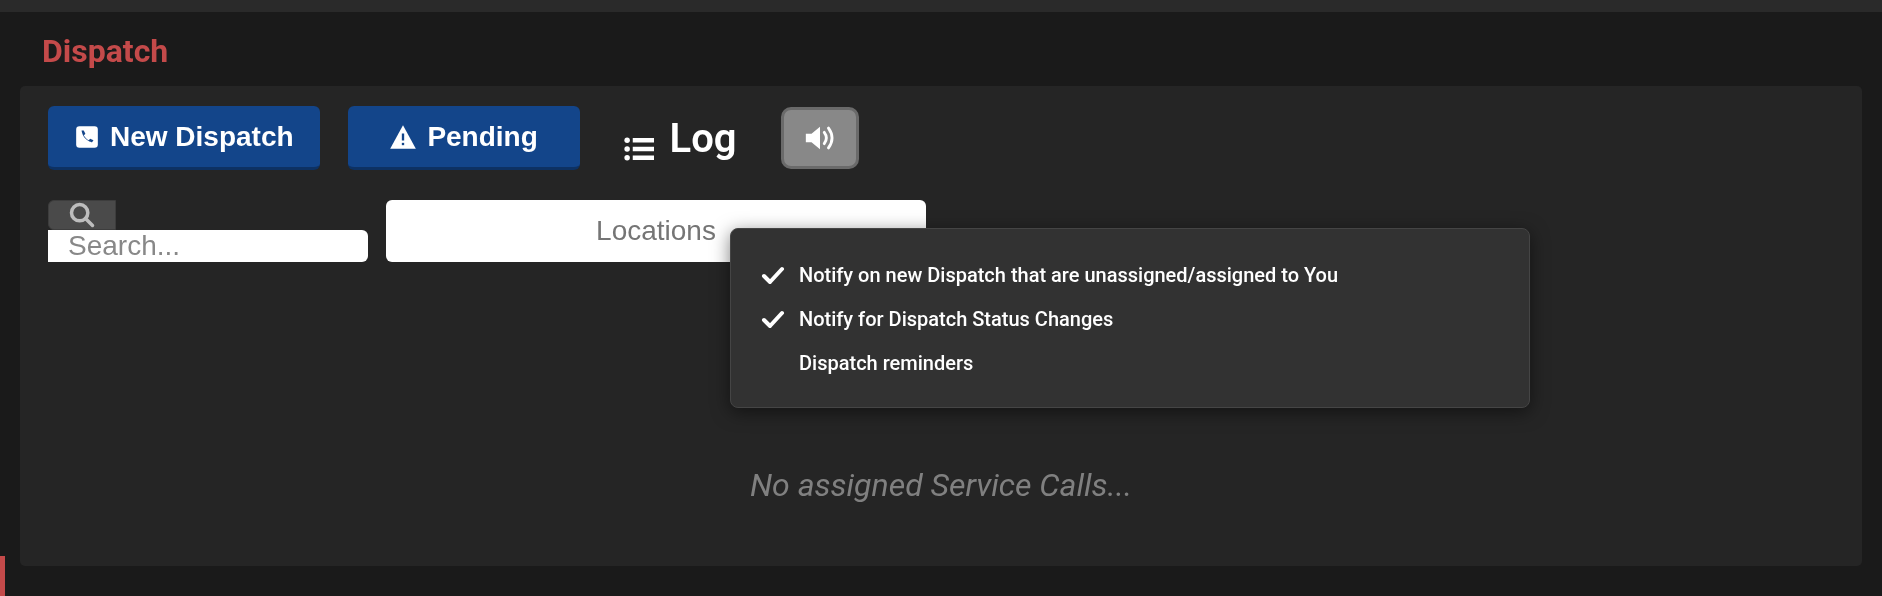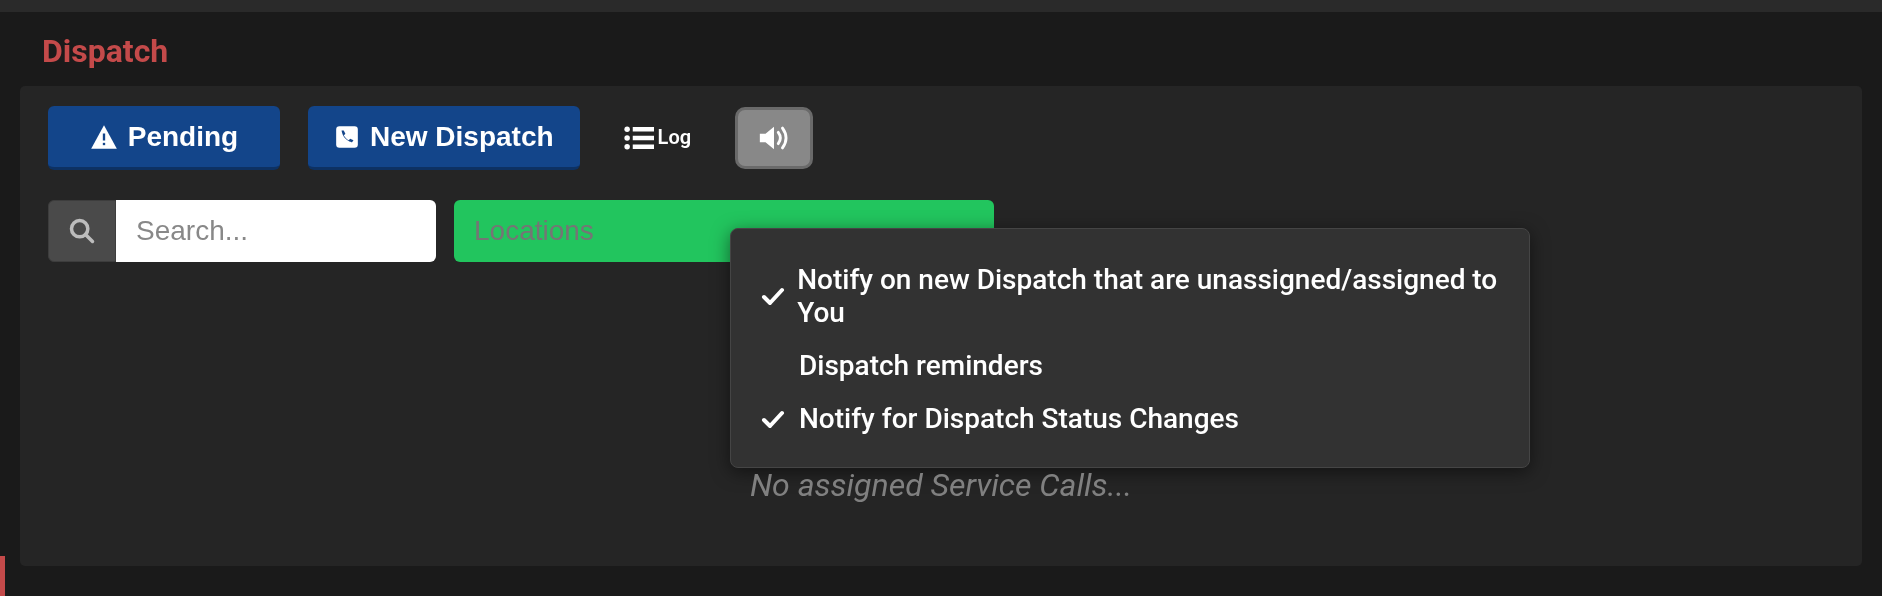--- a/index.html
+++ b/index.html
@@ -51,24 +51,24 @@
     padding: 0 26px;
     font-size: 28px;
     font-weight: 600;
     cursor: pointer;
     border-bottom: 3px solid #0d3163;
   }
   .btn-new { min-width: 232px; }
   .btn-pending { min-width: 232px; }
   .log-link {
     display: inline-flex;
-    align-items: flex-start;
-    gap: 4px;
+    align-items: flex-end;
+    gap: 16px;
     color: #ffffff;
-    font-size: 20px;
+    font-size: 40px;
     font-weight: 600;
     cursor: pointer;
     margin-left: 16px;
   }
   .sound-btn {
     display: inline-flex;
     align-items: center;
     justify-content: center;
     width: 78px;
     height: 62px;
@@ -80,20 +80,21 @@
   }
   .filter-row {
     display: flex;
     gap: 18px;
     align-items: center;
   }
   .search-group {
     display: flex;
     align-items: stretch;
     height: 62px;
+    flex-direction: column;
   }
   .search-icon-box {
     width: 68px;
     background: #4a4a4a;
     border: 1px solid #3d3d3d;
     border-top-left-radius: 6px;
     border-bottom-left-radius: 6px;
     display: flex;
     align-items: center;
     justify-content: center;
@@ -105,45 +106,46 @@
     border-top-right-radius: 6px;
     border-bottom-right-radius: 6px;
     font-size: 28px;
     padding: 0 20px;
     color: #333;
   }
   .search-input::placeholder { color: #888; }
   .locations-select {
     height: 62px;
     width: 540px;
-    background: #22c55e;
+    background: #ffffff;
     border: none;
     border-radius: 6px;
     font-size: 28px;
     padding: 0 20px;
     color: #555;
     cursor: pointer;
+    text-align: center;
   }
   .dropdown {
     position: absolute;
     top: 142px;
     left: 710px;
     width: 800px;
     background: #323232;
     border: 1px solid #454545;
     border-radius: 8px;
     padding: 24px 30px 22px 30px;
     box-shadow: 0 4px 18px rgba(0,0,0,0.5);
   }
   .dropdown-item {
     display: flex;
     align-items: center;
     gap: 12px;
     color: #ffffff;
-    font-size: 28px;
+    font-size: 20px;
     font-weight: 500;
     padding: 10px 0;
     cursor: pointer;
   }
   .dropdown-item .check {
     width: 26px;
     display: inline-flex;
     justify-content: flex-start;
   }
   .empty-state {
@@ -171,39 +173,39 @@
 <body>
 
 <div class="top-bar"></div>
 
 <h1 class="page-title">Dispatch</h1>
 
 <div class="card">
 
   <div class="toolbar">
 
+    <button class="btn-primary btn-new">
+      <span>
+        <svg width="26" height="26" viewBox="0 0 24 24" fill="none">
+          <rect x="2" y="2" width="20" height="20" rx="3" fill="#ffffff"></rect>
+          <path d="M7 6 C7 6 7.5 10 10 13 C12.5 16 16.5 17 16.5 17 L18 15 L15 13.5 L13.5 15 C12 14 10 12 9 10.5 L10.5 9 L9 6 Z" fill="#13458a"></path>
+        </svg>
+      </span>
+      <span>New Dispatch</span>
+    </button>
+
     <button class="btn-primary btn-pending">
       <span>
         <svg width="28" height="26" viewBox="0 0 24 22" fill="#ffffff">
           <path d="M12 1 L23 21 L1 21 Z"></path>
           <rect x="11" y="8" width="2" height="6" fill="#13458a"></rect>
           <rect x="11" y="16" width="2" height="2" fill="#13458a"></rect>
         </svg>
       </span>
       <span>Pending</span>
-    </button>
-
-    <button class="btn-primary btn-new">
-      <span>
-        <svg width="26" height="26" viewBox="0 0 24 24" fill="none">
-          <rect x="2" y="2" width="20" height="20" rx="3" fill="#ffffff"></rect>
-          <path d="M7 6 C7 6 7.5 10 10 13 C12.5 16 16.5 17 16.5 17 L18 15 L15 13.5 L13.5 15 C12 14 10 12 9 10.5 L10.5 9 L9 6 Z" fill="#13458a"></path>
-        </svg>
-      </span>
-      <span>New Dispatch</span>
     </button>
 
     <div class="log-link">
       <span>
         <svg width="30" height="26" viewBox="0 0 24 20" fill="#ffffff">
           <circle cx="2.5" cy="3" r="2.2"></circle>
           <rect x="7" y="1.2" width="17" height="3.6"></rect>
           <circle cx="2.5" cy="10" r="2.2"></circle>
           <rect x="7" y="8.2" width="17" height="3.6"></rect>
           <circle cx="2.5" cy="17" r="2.2"></circle>
@@ -244,30 +246,30 @@
   <div class="dropdown">
     <div class="dropdown-item">
       <span class="check">
         <svg width="24" height="20" viewBox="0 0 24 20" fill="none" stroke="#ffffff" stroke-width="4" stroke-linecap="round" stroke-linejoin="round">
           <polyline points="3,11 9,17 21,4"></polyline>
         </svg>
       </span>
       <span>Notify on new Dispatch that are unassigned/assigned to You</span>
     </div>
     <div class="dropdown-item">
-      <span class="check"></span>
-      <span>Dispatch reminders</span>
-    </div>
-    <div class="dropdown-item">
       <span class="check">
         <svg width="24" height="20" viewBox="0 0 24 20" fill="none" stroke="#ffffff" stroke-width="4" stroke-linecap="round" stroke-linejoin="round">
           <polyline points="3,11 9,17 21,4"></polyline>
         </svg>
       </span>
       <span>Notify for Dispatch Status Changes</span>
     </div>
+    <div class="dropdown-item">
+      <span class="check"></span>
+      <span>Dispatch reminders</span>
+    </div>
   </div>
 
   <div class="empty-state">No assigned Service Calls...</div>
 
 </div>
 
 <div class="red-accent"></div>
 
 </body></html>

